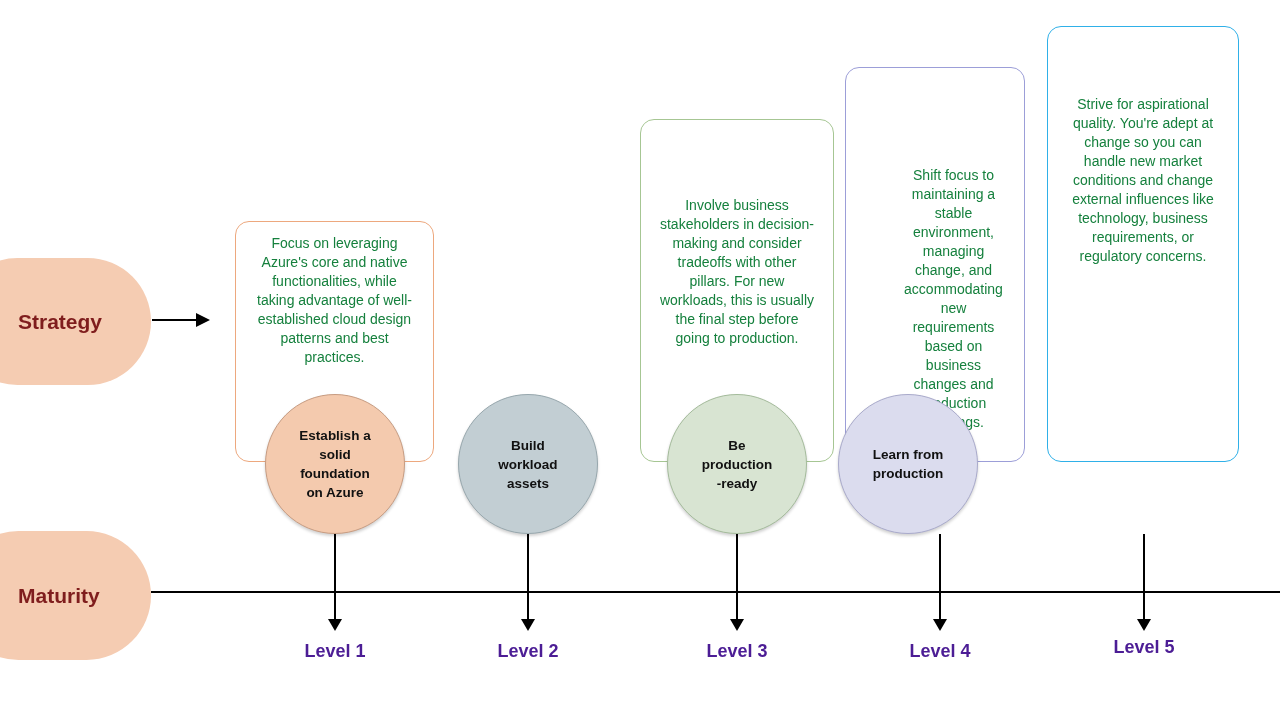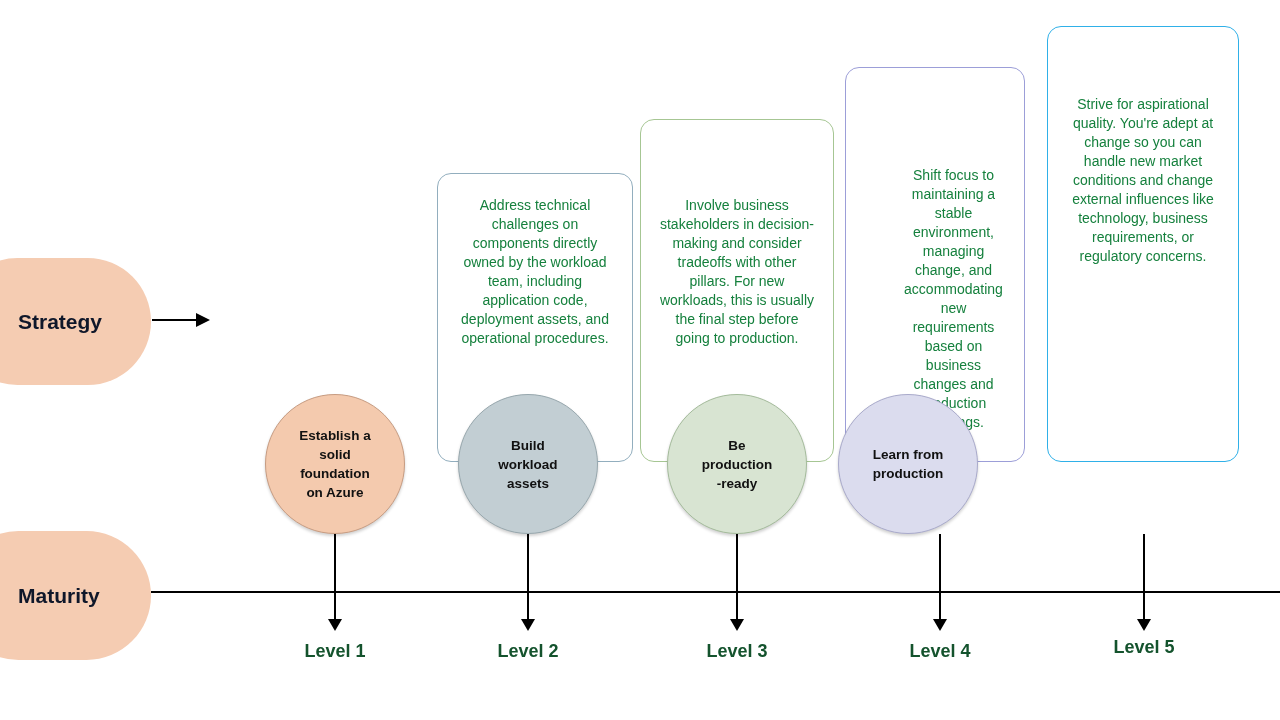--- a/index.html
+++ b/index.html
@@ -7,21 +7,21 @@
     position:relative;width:1280px;height:720px;background:#ffffff;overflow:hidden;
     font-family:"Liberation Sans",sans-serif;color:#141414;
   }
   
   .pill{
     position:absolute;left:-46px;width:197px;background:#F5CCB2;
     border-radius:70px;display:flex;align-items:center;box-sizing:border-box;padding-left:64px;
   }
   .pill.strategy{top:258px;height:127px;}
   .pill.maturity{top:531px;height:129px;}
-  .pill span{font-weight:bold;font-size:21px;color:#0f172a;}
+  .pill span{font-weight:bold;font-size:21px;color:#7f1d1d;}
   
   .h-arrow{position:absolute;top:0;left:0;}
   .h-line{position:absolute;left:152px;top:319px;width:46px;height:2px;background:#000;}
   .h-head{position:absolute;left:196px;top:313px;width:0;height:0;
     border-top:7px solid transparent;border-bottom:7px solid transparent;border-left:14px solid #000;}
   
   .baseline{position:absolute;left:151px;top:591px;width:1129px;height:1.5px;background:#000;}
   
   .box{
     position:absolute;background:#fff;border:1.5px solid #999;border-radius:14px;
@@ -57,21 +57,21 @@
   .v-arrow{position:absolute;top:0;left:0;z-index:3;}
   .v-line{position:absolute;width:1.6px;background:#000;top:534px;height:86px;}
   .v-head{position:absolute;top:619px;width:0;height:0;
     border-left:7px solid transparent;border-right:7px solid transparent;border-top:12px solid #000;}
   .v1 .v-line{left:334px;} .v1 .v-head{left:328px;}
   .v2 .v-line{left:527px;} .v2 .v-head{left:521px;}
   .v3 .v-line{left:736px;} .v3 .v-head{left:730px;}
   .v4 .v-line{left:939px;} .v4 .v-head{left:933px;}
   .v5 .v-line{left:1143px;}.v5 .v-head{left:1137px;}
   
-  .level{position:absolute;width:140px;text-align:center;font-weight:bold;font-size:18px;color:#14532d;}
+  .level{position:absolute;width:140px;text-align:center;font-weight:bold;font-size:18px;color:#4c1d95;}
   .l1{left:265px;top:641px;}
   .l2{left:458px;top:641px;}
   .l3{left:667px;top:641px;}
   .l4{left:870px;top:641px;}
   .l5{left:1074px;top:637px;}
 </style>
 </head>
 <body>
 
 <div class="canvas">
@@ -83,35 +83,35 @@
     <span>Maturity</span>
   </div>
 
   <div class="h-arrow">
     <div class="h-line"></div>
     <div class="h-head"></div>
   </div>
 
   <div class="baseline"></div>
 
+  <div class="box box1" style="border-color: rgb(237, 168, 126);">
+    <p class="boxtext">Focus on leveraging Azure's core and native functionalities, while taking advantage of well-established cloud design patterns and best practices.</p>
+  </div>
   <div class="circle c1" style="background-color: rgb(244, 202, 174); border-color: rgb(199, 156, 130); align-items: center;">
     <span class="circlelabel">Establish a
 solid
 foundation
 on Azure</span>
   </div>
   <div class="v-arrow v1">
     <div class="v-line"></div>
     <div class="v-head"></div>
   </div>
   <div class="level l1">Level 1</div>
 
-  <div class="box box2" style="border-color: rgb(146, 174, 190);">
-    <p class="boxtext">Address technical challenges on components directly owned by the workload team, including application code, deployment assets, and operational procedures.</p>
-  </div>
   <div class="circle c2" style="background-color: rgb(194, 206, 211); border-color: rgb(151, 167, 173);">
     <span class="circlelabel">Build
 workload
 assets</span>
   </div>
   <div class="v-arrow v2">
     <div class="v-line"></div>
     <div class="v-head"></div>
   </div>
   <div class="level l2">Level 2</div>

